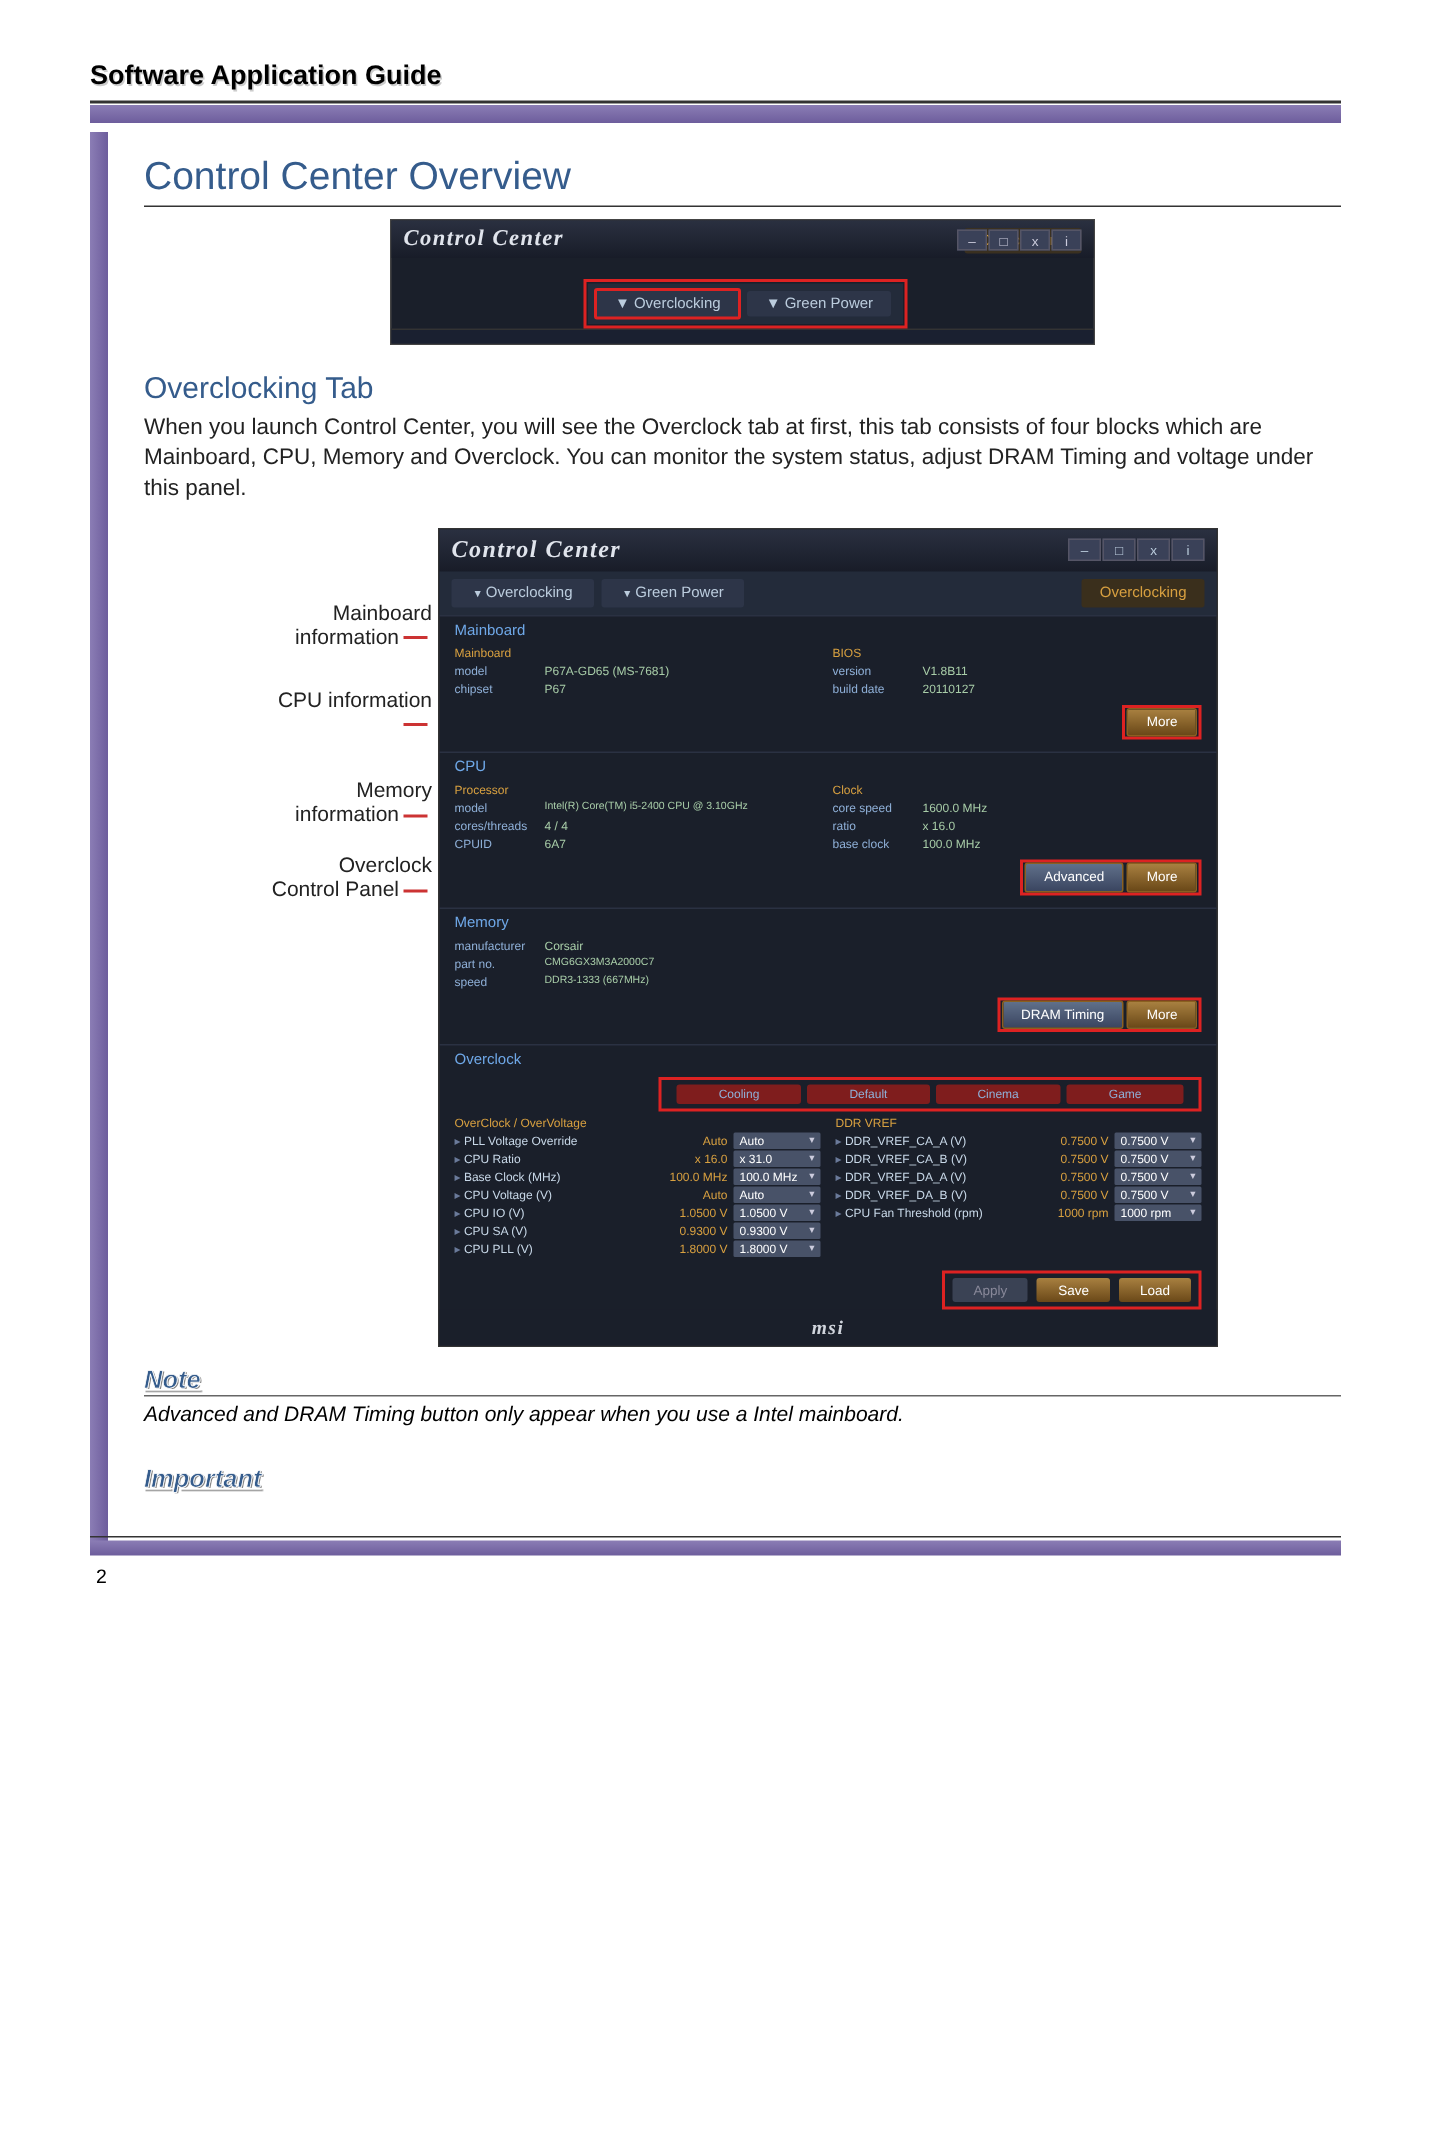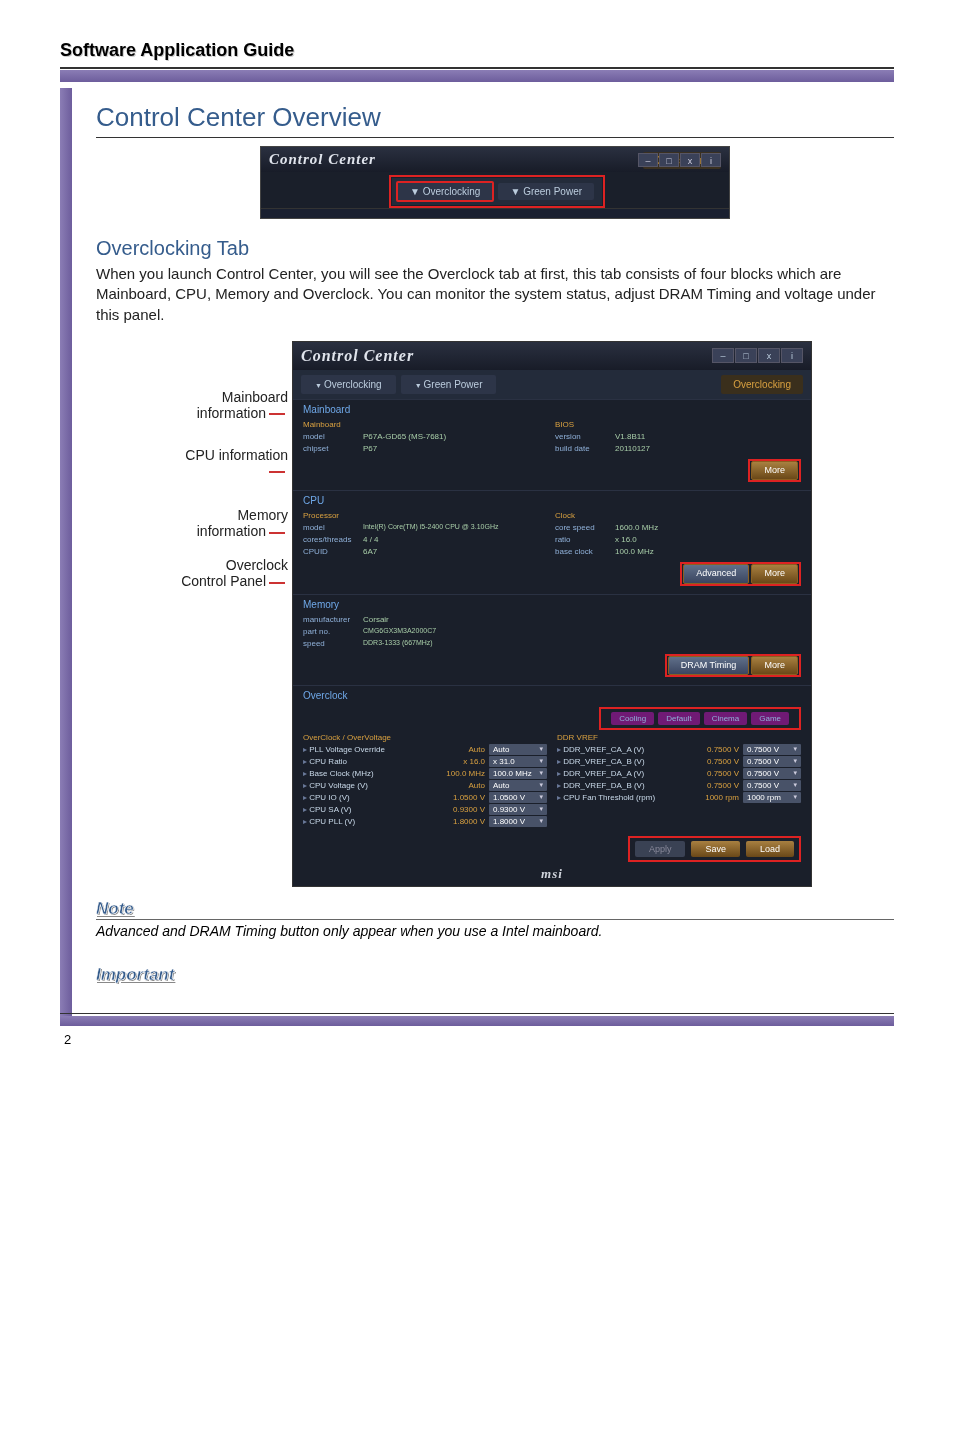--- a/index.html
+++ b/index.html
@@ -43,21 +43,21 @@
   .block { padding: 4px 10px 8px 10px; border-top: 1px solid #2a3142; }
   .block-title { color: #6fa8e8; font-size: 10px; margin-bottom: 4px; }
   .row { display: flex; gap: 6px; }
   .col { flex: 1; font-size: 8px; line-height: 1.5; }
   .kv { display: flex; }
   .kv .k { width: 60px; color: #8fb0d8; }
   .kv .v { color: #a8cda8; }
   .more-btn { display:inline-block; background: linear-gradient(#a88040,#6a4818); color:#fff; padding:2px 12px; font-size:9px; border-radius:2px; border:1px solid #8a6020;}
   .redbox { border: 2px solid #d22; padding: 0 1px; display: inline-block; }
   .mode-bar { display:flex; gap:4px; justify-content:flex-end; padding:3px 10px; font-size:8px; }
-  .mode-bar span { background:#701a75; padding:2px 8px; border-radius:2px; color:#8fb0d8; }
+  .mode-bar span { background:#7f1d1d; padding:2px 28px; border-radius:2px; color:#8fb0d8; }
   .ov-grid { display:flex; gap:10px; padding:0 10px 6px 10px; font-size:8px; }
   .ov-grid .ovcol { flex:1; }
   .ov-grid .ovtitle { color:#d8a040; font-size:8px; margin-bottom:2px; }
   .ov-row { display:flex; align-items:center; gap:4px; margin-bottom:1px; }
   .ov-row .lbl { flex:1; color:#c8d8e8; }
   .ov-row .lbl::before { content:"▸ "; color:#6a7a9a; }
   .ov-row .val { width:44px; color:#d8a040; text-align:right; }
   .ov-row .sel { width:58px; background:#485268; color:#fff; padding:1px 4px; border-radius:1px; font-size:8px; display:flex; justify-content:space-between; }
   .ov-row .sel::after { content:"▾"; font-size:7px; color:#ccd; }
   .profile-row { display:flex; justify-content:flex-end; gap:6px; padding:6px 10px 8px; }
@@ -87,21 +87,21 @@
     <h1 class="section">Control Center Overview</h1>
 
     <div class="img-wrap">
       <div class="cc-small">
         <div class="titlebar">
           <span class="logo">Control Center</span>
           <span class="winbtns">
             <span>–</span><span>□</span><span>x</span><span>i</span>
           </span>
         </div>
-        <div class="redbox-small" style="margin:3px 0 0 4px;">
+        <div class="redbox-small" style="margin:14px 0 0 4px;">
         <div class="tabrow" style="padding:3px 4px;">
           <span class="tab active">▼ <span>Overclocking</span></span>
           <span class="tab">▼ <span>Green Power</span></span>
         </div></div>
         <span class="status" style="float:right; margin:-20px 8px 0 0;">Overclocking</span>
         <div class="bar2"></div>
       </div>
     </div>
 
     <h2 class="sub">Overclocking Tab</h2>

